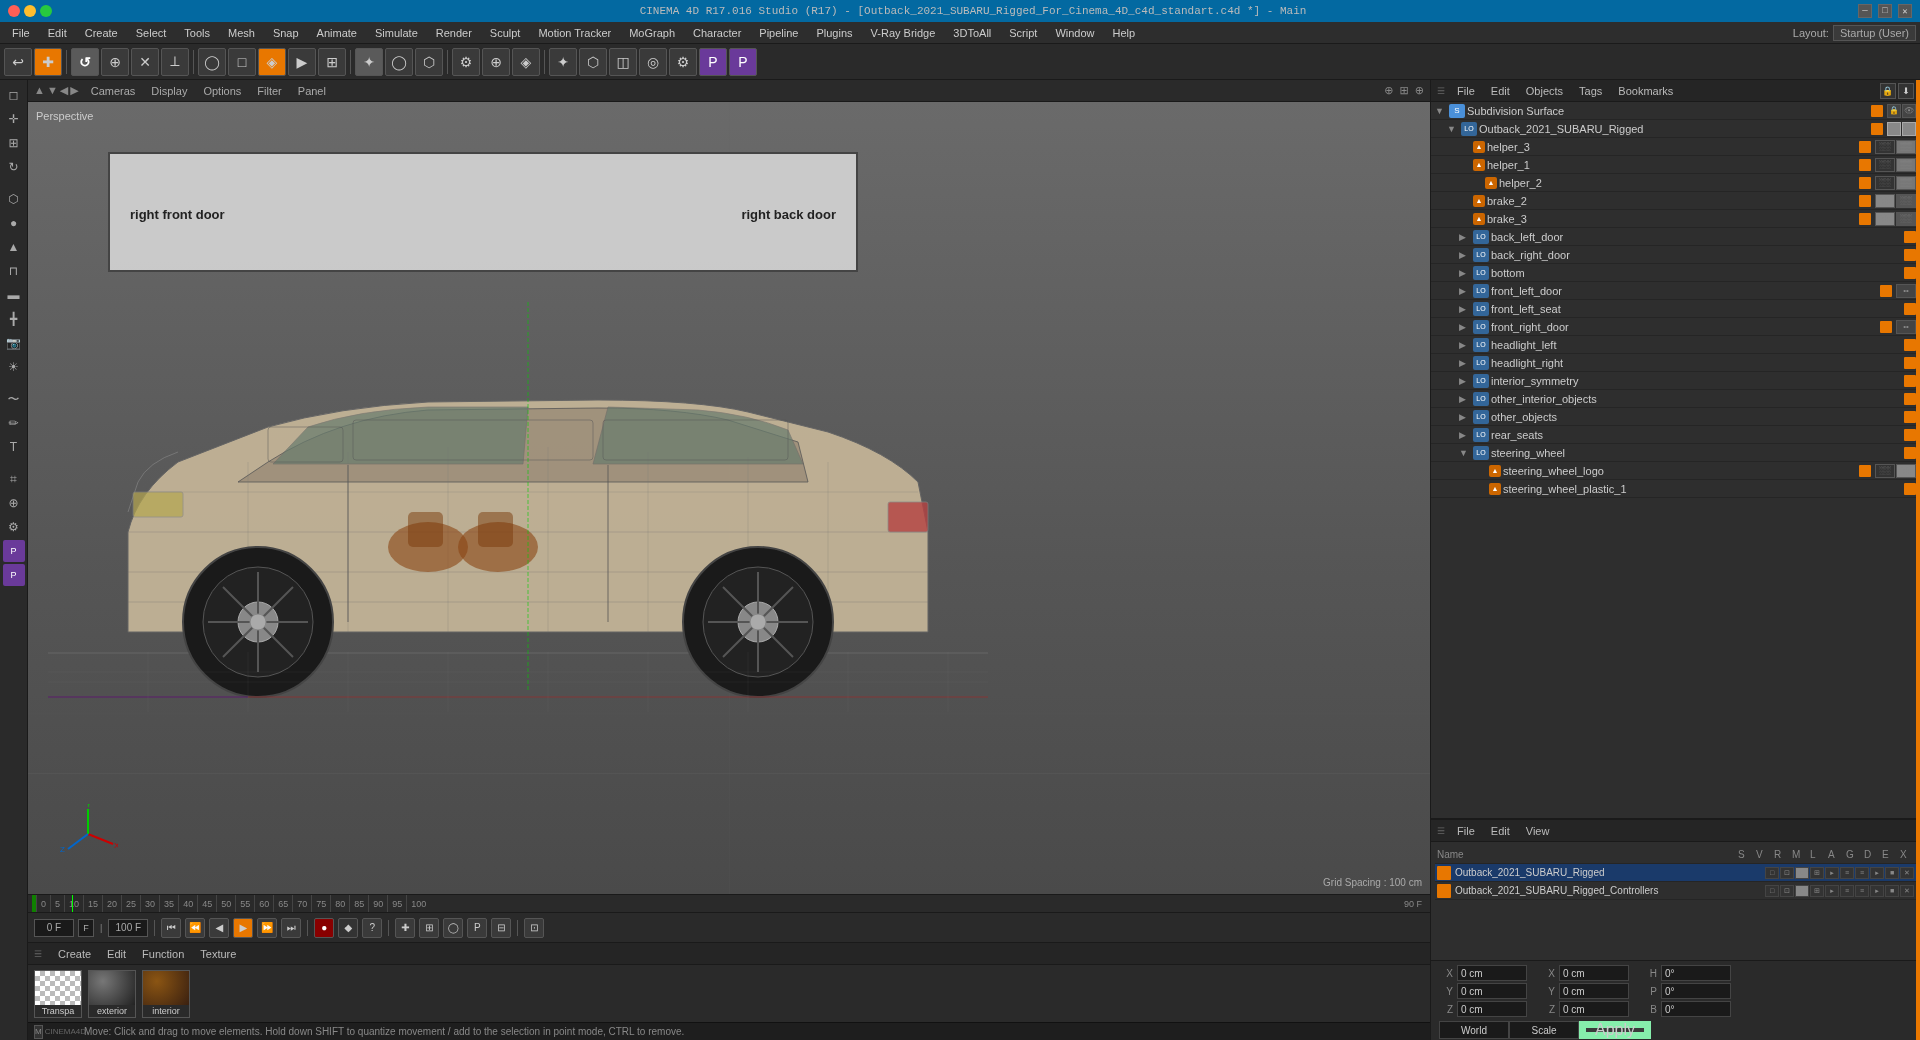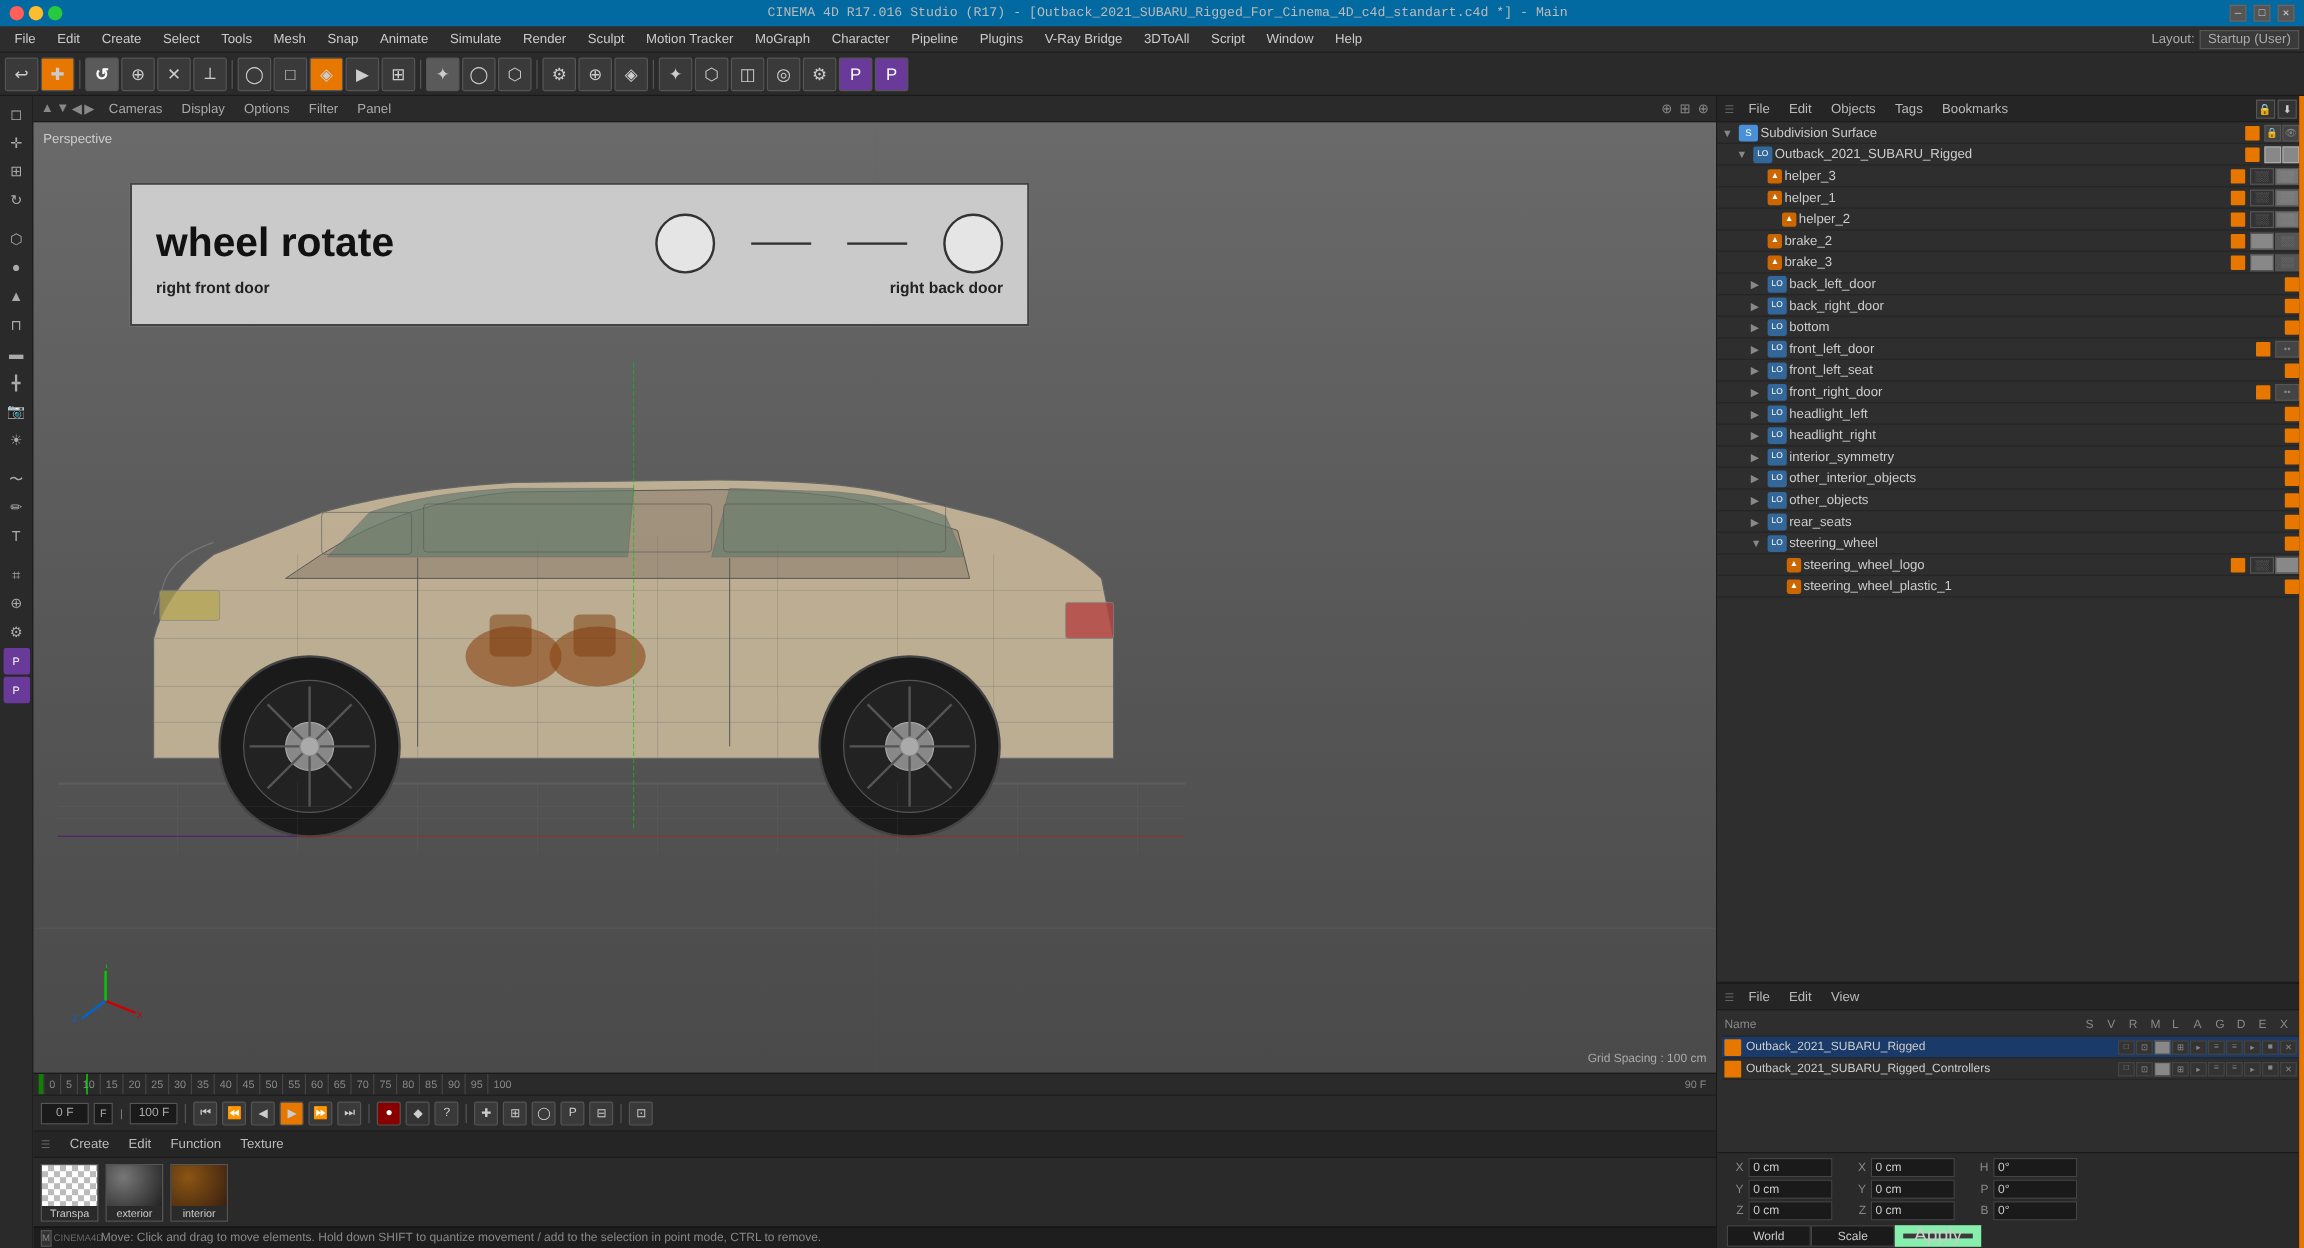--- a/index.html
+++ b/index.html
@@ -654,29 +654,20 @@
       </div>
     </div>
 
     <div id="viewport">
 
       <div class="grid-line-h" style="bottom: 120px;"></div>
       <div class="grid-line-h" style="bottom: 180px; opacity:0.2;"></div>
       <div class="grid-line-v" style="left: 50%; opacity:0.4;"></div>
 
       <div style="position:absolute; top:50px; left:80px; width:750px; height:120px; background:rgba(220,220,220,0.85); border:2px solid #444; display:flex; flex-direction:column; align-items:center; justify-content:center;">
-        <div style="display:flex; align-items:center; gap:20px; width:100%; padding: 0 20px;">
-          <div style="font-size:34px; font-weight:bold; color:#111; flex:1;">wheel rotate</div>
-          <div style="display:flex; gap:30px; align-items:center;">
-            <div style="width:50px; height:50px; border:2px solid #333; border-radius:50%; background:rgba(255,255,255,0.5);"></div>
-            <div style="width:50px; height:2px; background:#333;"></div>
-            <div style="width:50px; height:2px; background:#333;"></div>
-            <div style="width:50px; height:50px; border:2px solid #333; border-radius:50%; background:rgba(255,255,255,0.5);"></div>
-          </div>
-        </div>
         <div style="display:flex; width:100%; padding: 0 20px; justify-content:space-between; margin-top:4px;">
           <div style="font-size:13px; font-weight:bold; color:#222;">right front door</div>
           <div style="font-size:13px; font-weight:bold; color:#222;">right back door</div>
         </div>
       </div>
 
       <svg style="position:absolute; top:150px; left:20px; width:940px; height:460px;" viewBox="0 0 940 460" xmlns="http://www.w3.org/2000/svg">
 
         <rect x="0" y="400" width="940" height="2" fill="#666" opacity="0.5"></rect>
 

